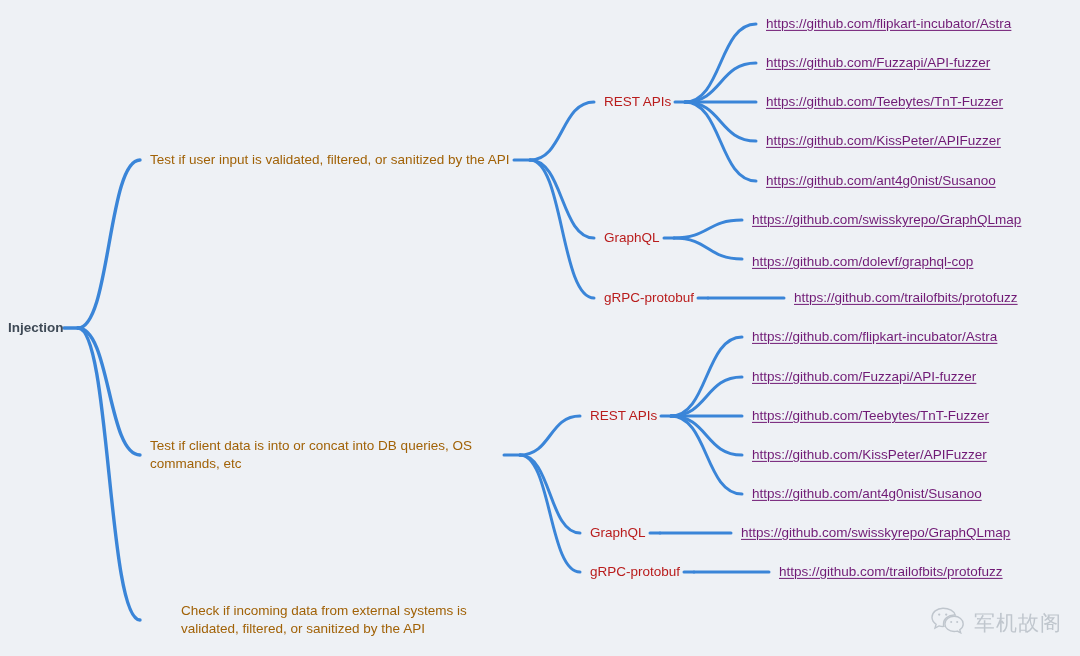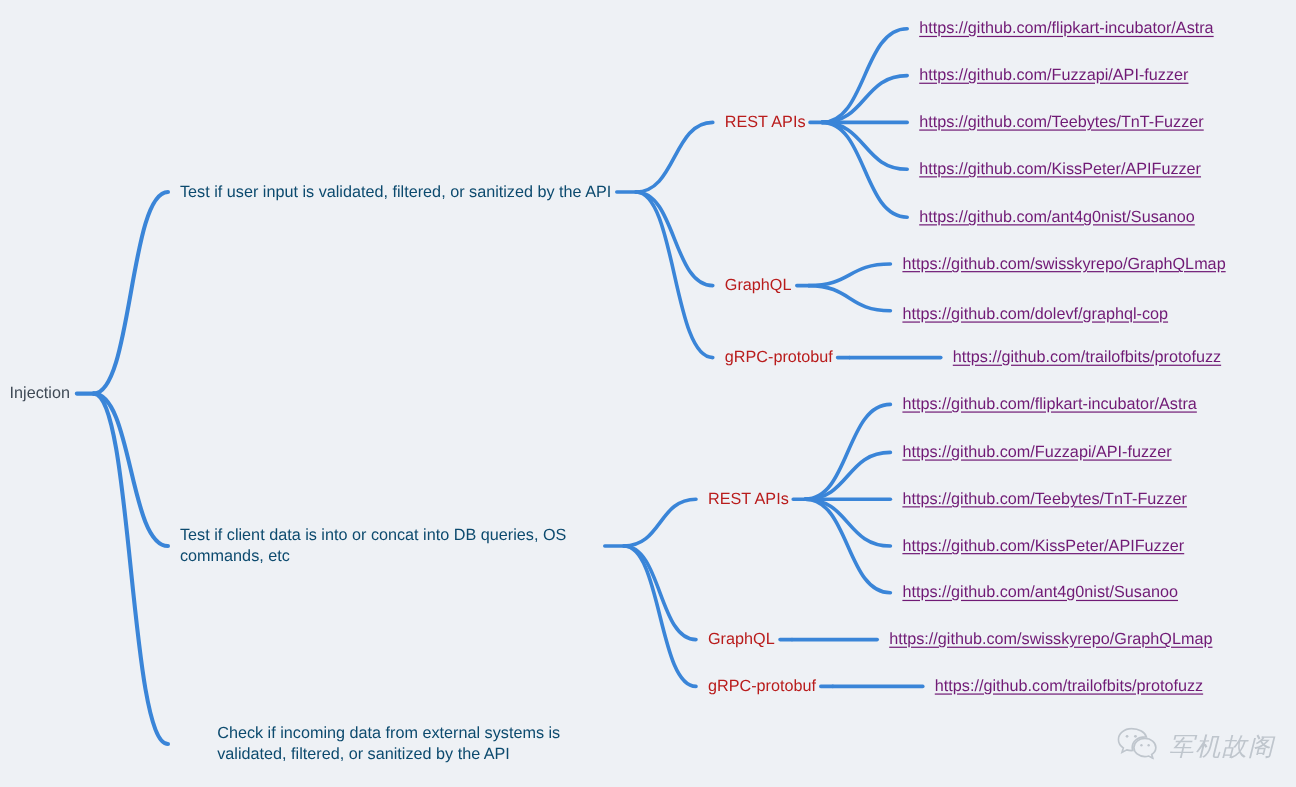--- a/index.html
+++ b/index.html
@@ -30,45 +30,45 @@
     transform: translateY(-50%);
     white-space: nowrap;
     line-height: 1.35;
   }
   .node.wrap {
     white-space: normal;
   }
   .root-label {
     font-size: 13.5px;
     color: #3f4a56;
+    font-weight: bold;
   }
   .branch-label {
     font-size: 13.5px;
-    color: #0c4a6e;
+    color: #a16207;
   }
   .cat-label {
     font-size: 13.5px;
     color: #b91c1c;
   }
   .link-label {
     font-size: 13.5px;
     color: #701a75;
     text-decoration: underline;
     text-underline-offset: 2px;
     cursor: pointer;
   }
   #watermark {
     position: absolute;
     right: 18px;
     bottom: 18px;
     display: flex;
     align-items: center;
     gap: 9px;
     opacity: 0.55;
-    font-style: italic;
   }
   #watermark .wm-text {
     font-size: 21px;
     color: #9aa3ad;
     font-family: "DejaVu Sans", sans-serif;
     letter-spacing: 1px;
   }
 </style>
 </head>
 <body>

